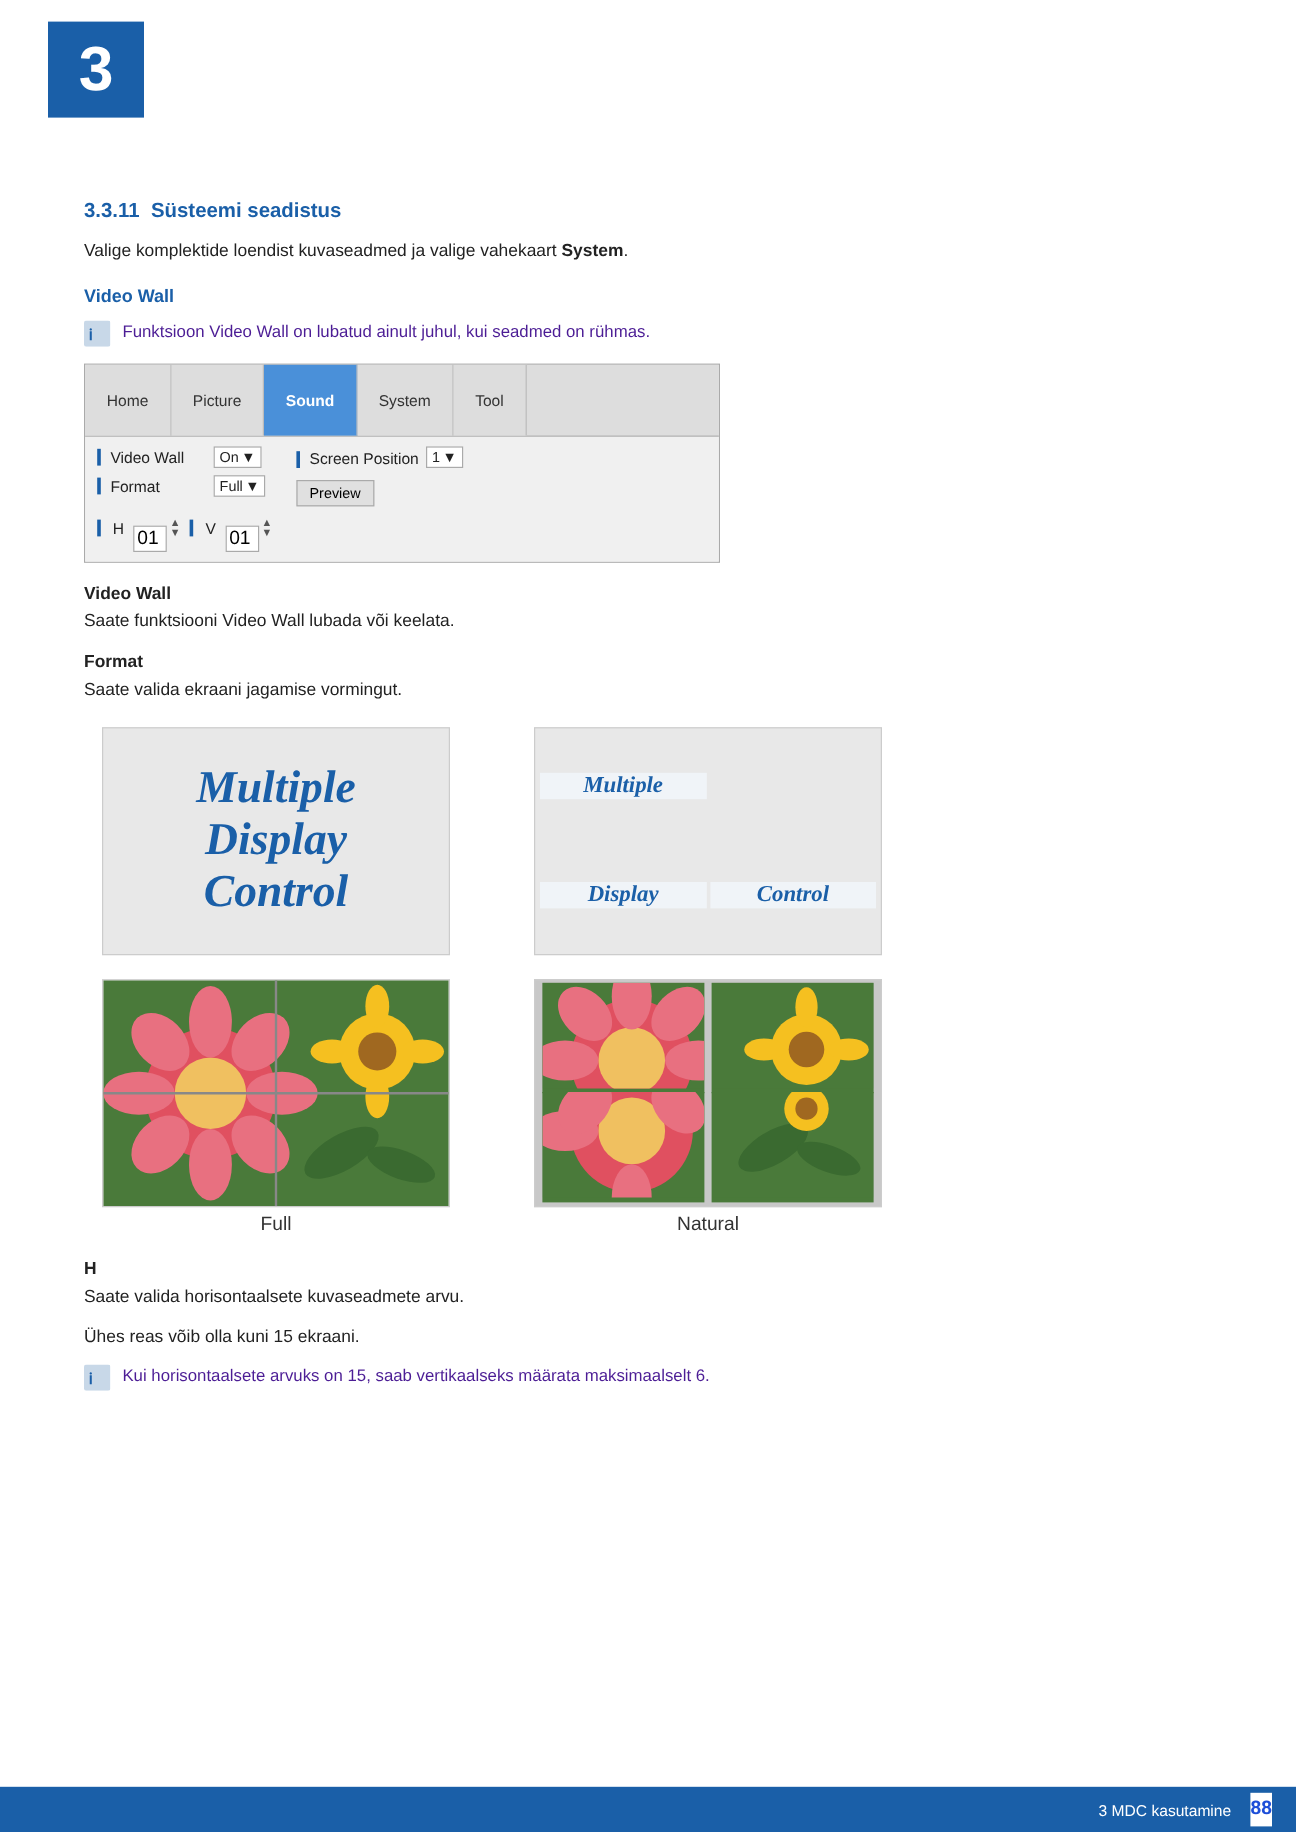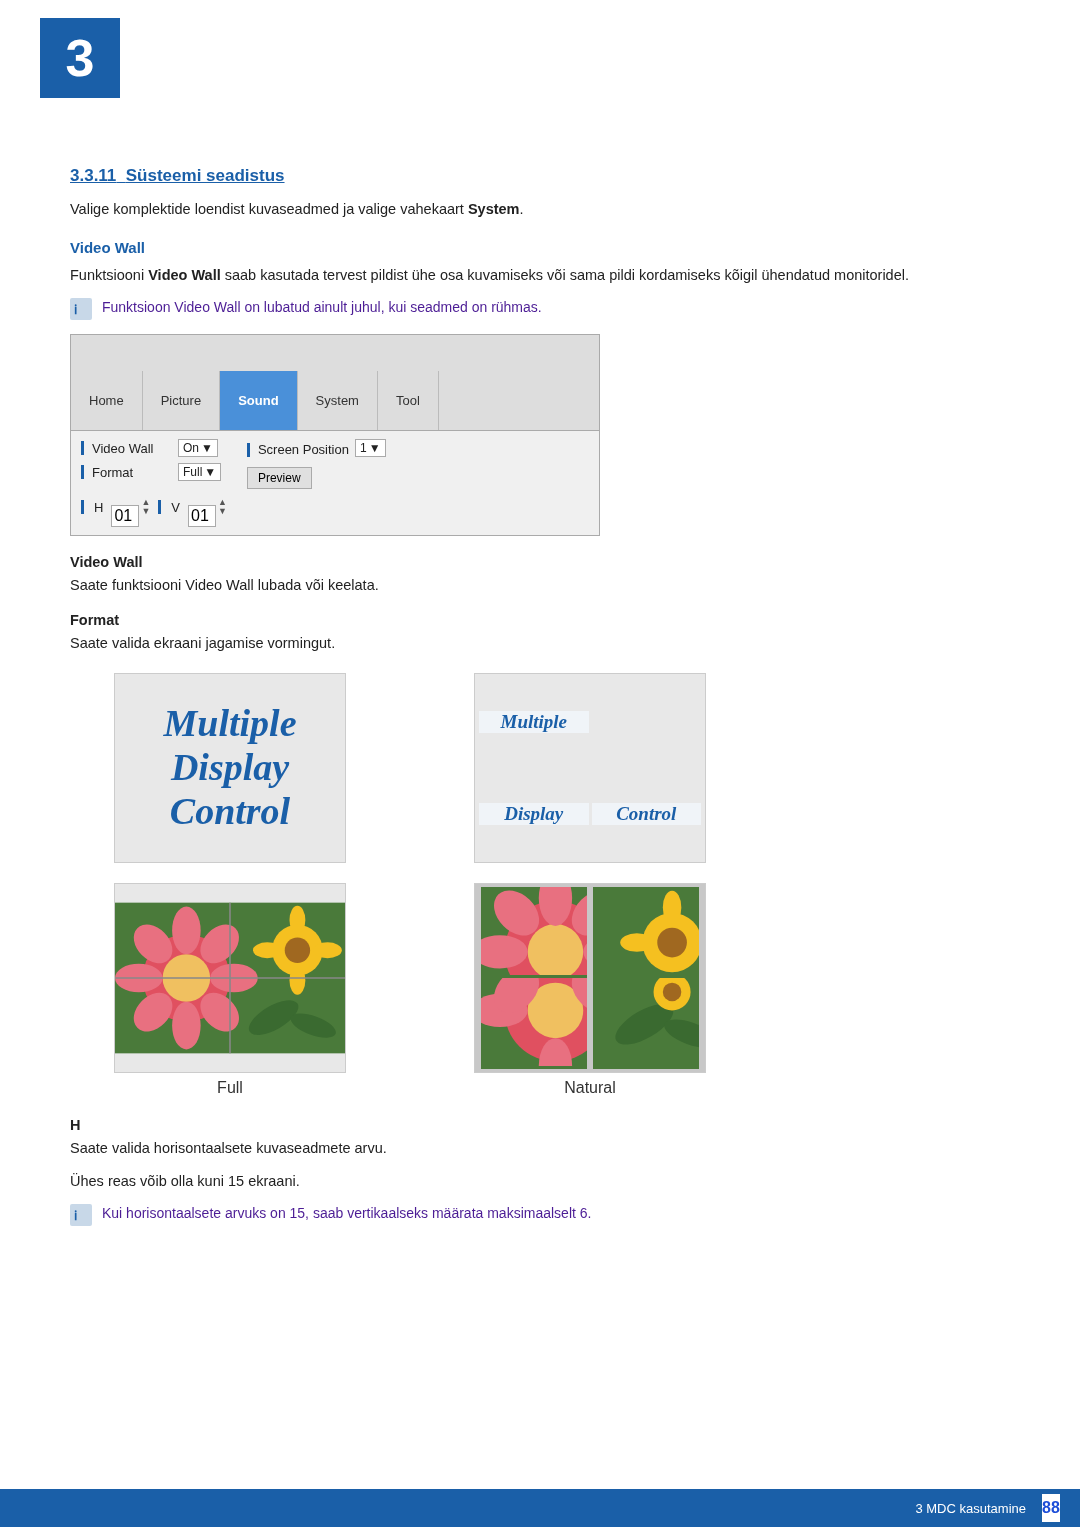--- a/index.html
+++ b/index.html
@@ -66,21 +66,20 @@
     .content {
       padding: 30px 70px 60px 70px;
     }
 
     .section-title {
       font-size: 17px;
       font-weight: bold;
       color: #1a5fa8;
       margin-bottom: 12px;
       margin-top: 20px;
-      text-decoration: underline;
     }
 
     p {
       font-size: 14.5px;
       line-height: 1.6;
       color: #222;
       margin-bottom: 10px;
     }
 
     .subsection-title {
@@ -122,21 +121,20 @@
       background: #ddd;
       border-bottom: 1px solid #aaa;
     }
     .ui-tab {
       padding: 22px 18px;
       font-size: 13px;
       font-weight: normal;
       color: #333;
       border-right: 1px solid #bbb;
       background: #ddd;
-      margin-top: 36px;
     }
     .ui-tab.active {
       background: #4a90d9;
       color: #fff;
       font-weight: bold;
     }
     .ui-body {
       display: flex;
       padding: 8px 10px;
       gap: 20px;
@@ -234,21 +232,21 @@
       gap: 20px 40px;
       margin: 18px 0 20px 0;
       max-width: 680px;
     }
     .format-item {
       display: flex;
       flex-direction: column;
       align-items: center;
     }
     .format-img-box {
-      width: 232px;
+      width: 290px;
       height: 190px;
       border: 1px solid #ccc;
       overflow: hidden;
       position: relative;
       display: flex;
       align-items: center;
       justify-content: center;
       background: #e8e8e8;
     }
     .mdc-text {
@@ -327,23 +325,20 @@
   <div class="section-title">
     <span>3.3.11</span>&nbsp;&nbsp;<span>Süsteemi seadistus</span>
   </div>
 
   <p>
     <span>Valige komplektide loendist kuvaseadmed ja valige vahekaart</span> <strong>System</strong>.
   </p>
 
   <div class="subsection-title">Video Wall</div>
 
-  <p>
-    <span>Funktsiooni </span><strong>Video Wall</strong><span> saab kasutada tervest pildist ühe osa kuvamiseks või sama pildi kordamiseks kõigil ühendatud monitoridel.</span>
-  </p>
 
   <div class="note-box">
     <svg class="note-icon" viewBox="0 0 22 22" xmlns="http://www.w3.org/2000/svg">
       <rect width="22" height="22" rx="2" fill="#c8d8e8"></rect>
       <text x="4" y="16" font-size="13" font-weight="bold" fill="#1a5fa8" font-family="Arial">ℹ</text>
     </svg>
     <span class="note-text">Funktsioon Video Wall on lubatud ainult juhul, kui seadmed on rühmas.</span>
   </div>
 
   <div class="ui-mockup">

